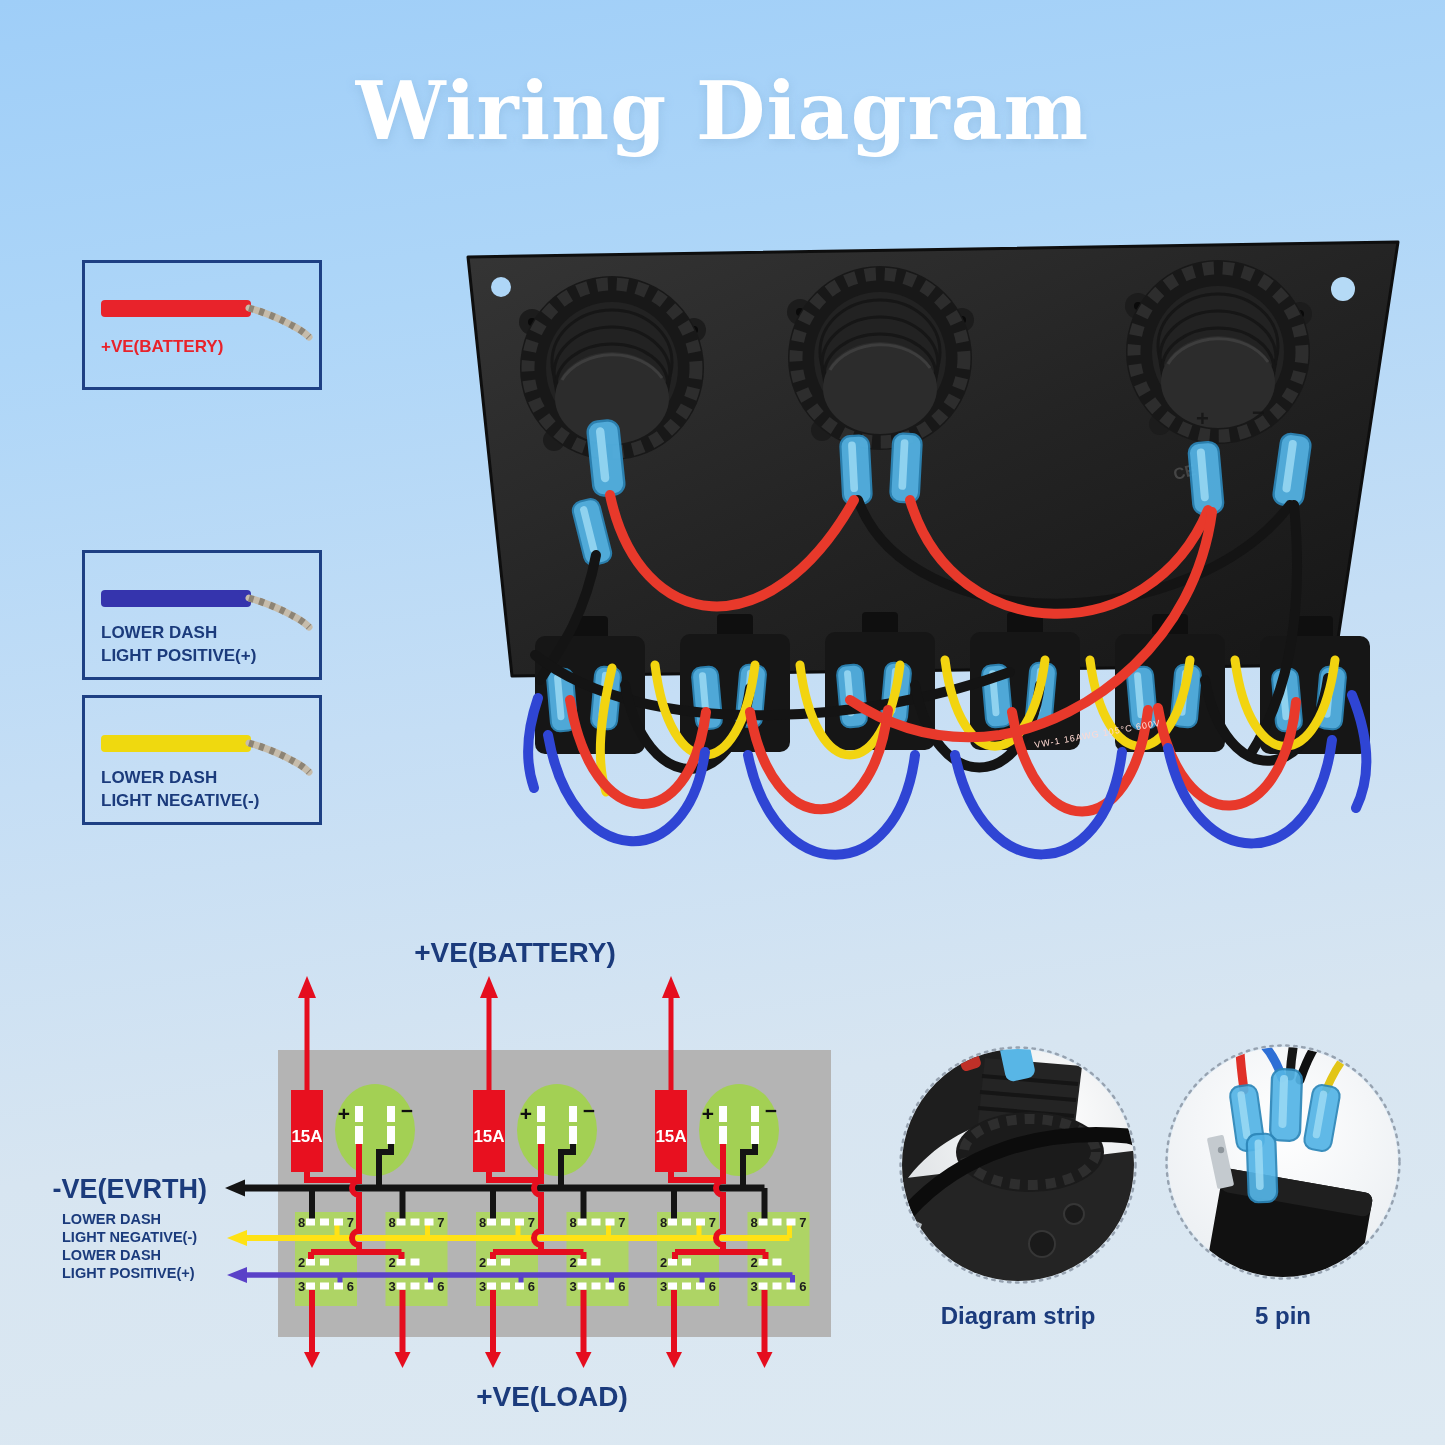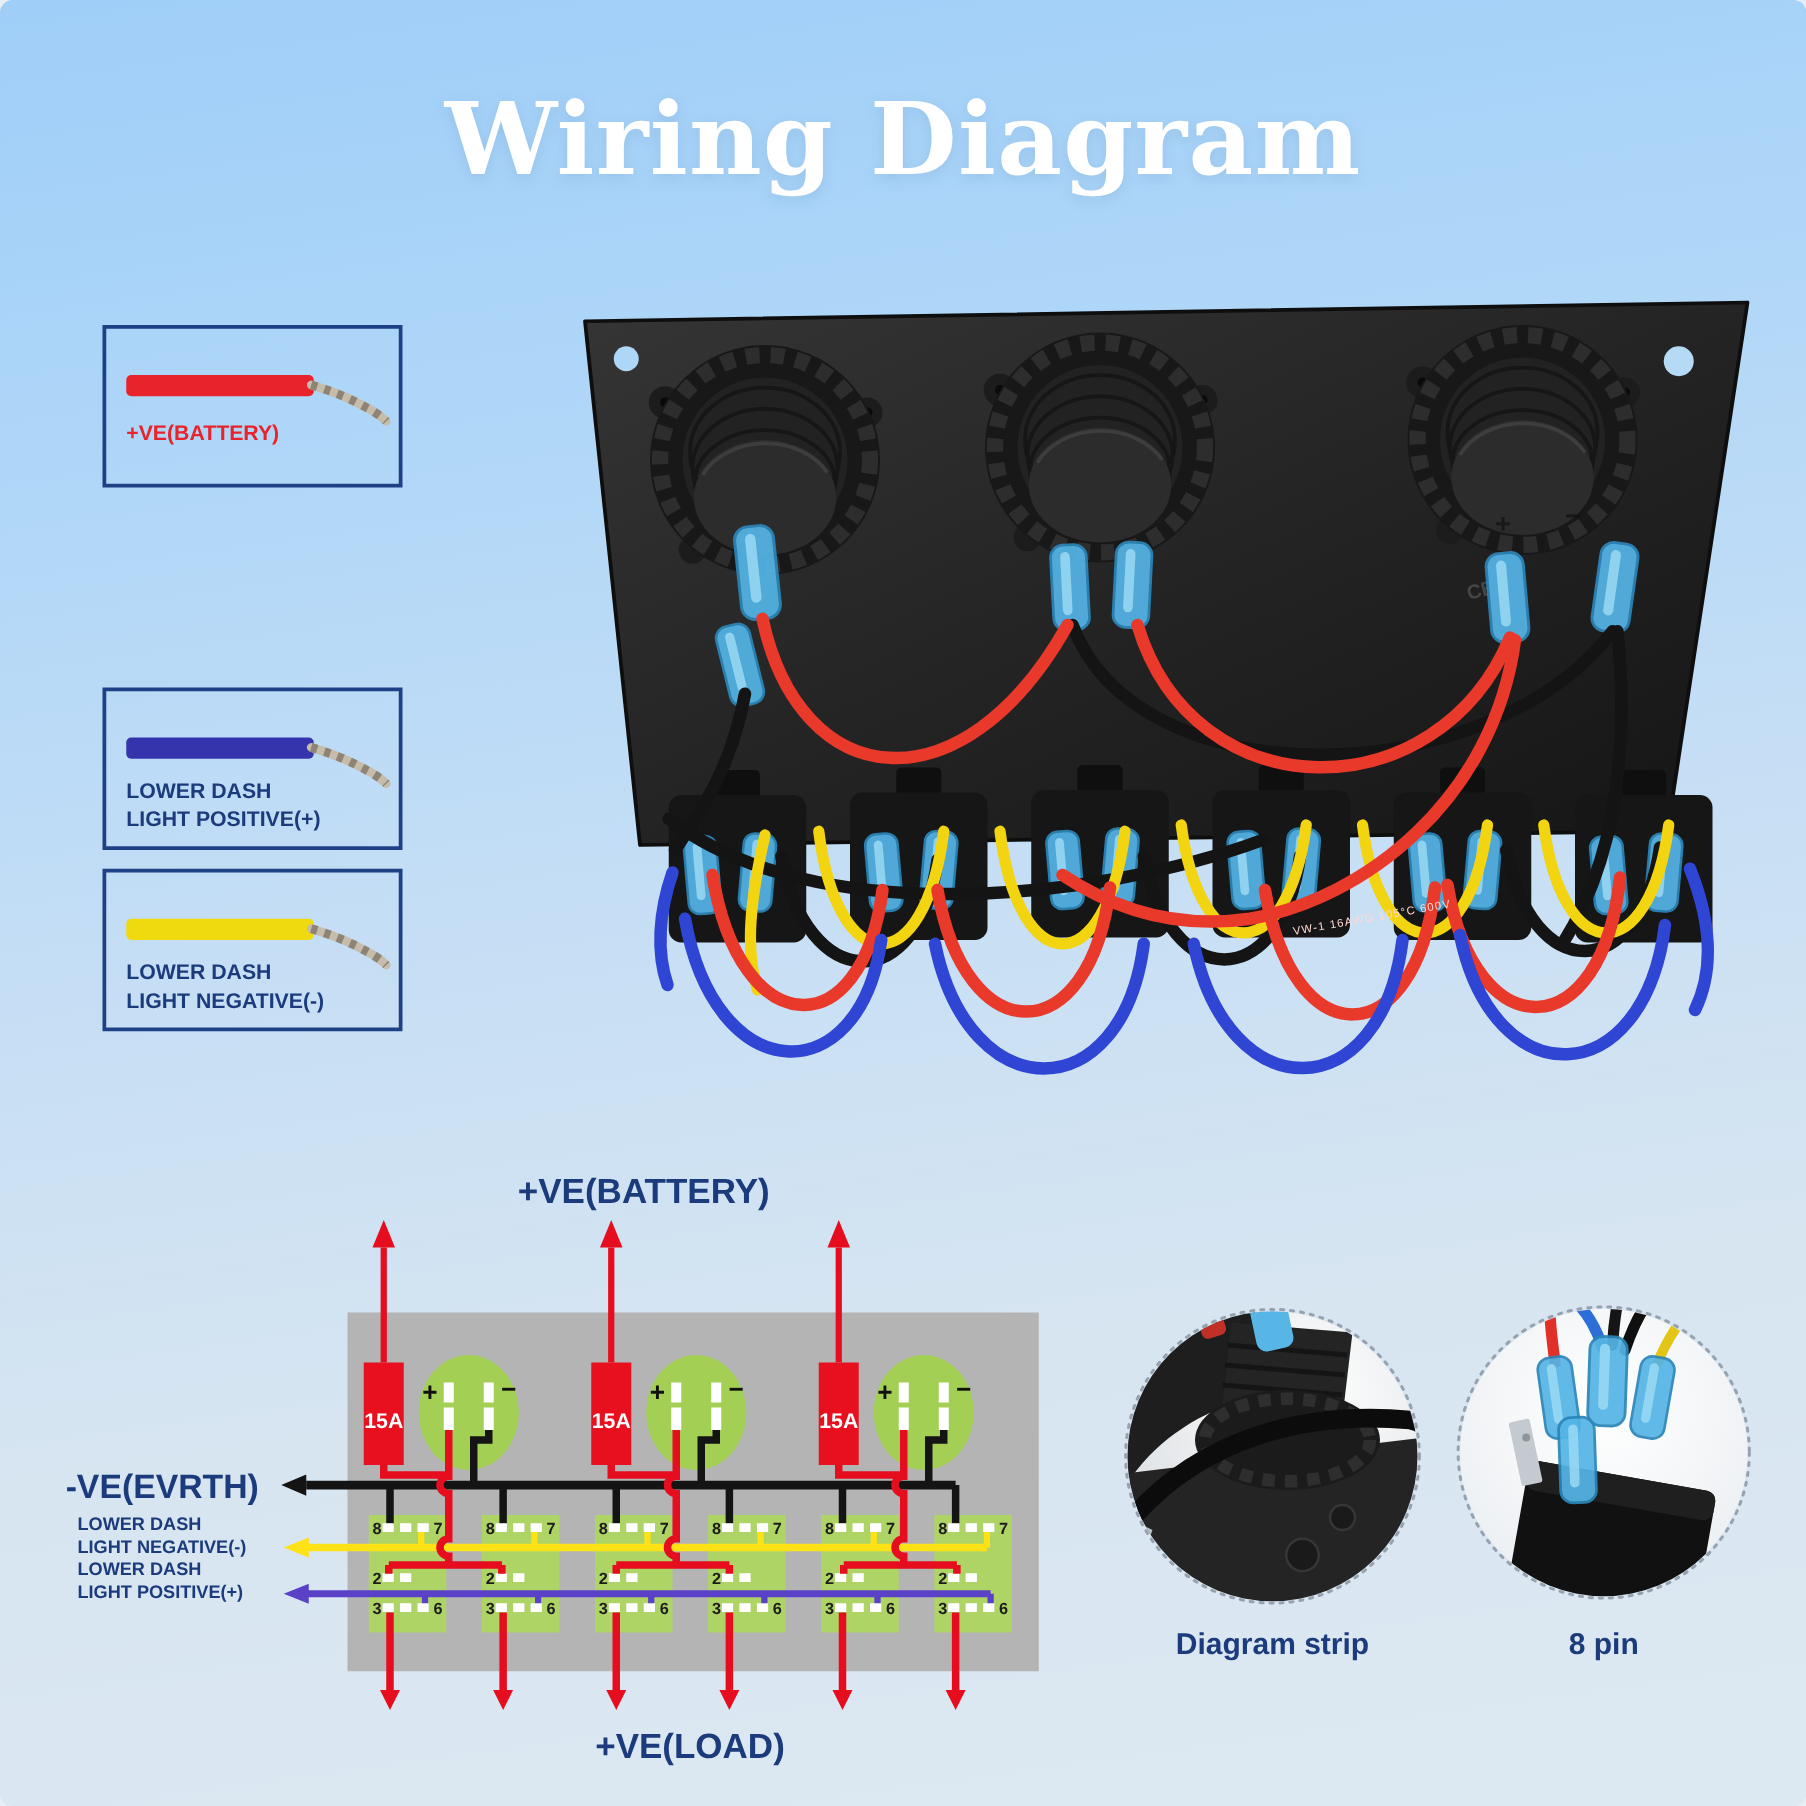--- a/index.html
+++ b/index.html
@@ -1,18 +1,18 @@
 <!DOCTYPE html>
 <html><head>
 <meta charset="utf-8">
 <style>
   html,body{margin:0;padding:0;background:#e8eef4;}
   #canvas{position:relative;width:1445px;height:1445px;overflow:hidden;
     background:linear-gradient(172deg,#9fcef8 0%,#aed6f8 22%,#c5def5 48%,#d7e5f1 72%,#dde9f2 100%);
-    font-family:"Liberation Sans",sans-serif;border-radius:10px;}
+    font-family:"Liberation Sans",sans-serif;}
   .title{position:absolute;left:0;right:0;top:64px;text-align:center;
     font-family:"DejaVu Serif",serif;font-weight:700;font-size:80px;color:#ffffff;
     letter-spacing:1px;text-shadow:0 3px 10px rgba(130,175,215,.45);}
   .legend-box{position:absolute;left:82px;width:240px;height:130px;
     border:3px solid #1e4084;box-sizing:border-box;}
   .legend-wire{position:absolute;left:0;top:0;}
   .legend-label{position:absolute;left:16px;font-weight:bold;font-size:17px;line-height:23px;}
   .one-line{top:72px;} .two-line{top:68px;}
   .c-red{color:#e8232b}.c-black{color:#141414}.c-navy{color:#1b3b7c}
   .inset-label{position:absolute;width:220px;text-align:center;font-weight:bold;
@@ -296,15 +296,15 @@
       <circle cx="1221" cy="1150" r="3.2" fill="#8e969c"></circle>
       <use href="#photo-term" transform="translate(1247,1118) rotate(-8) scale(1.05)"></use>
       <use href="#photo-term" transform="translate(1286,1105) rotate(2) scale(1.15)"></use>
       <use href="#photo-term" transform="translate(1322,1118) rotate(10) scale(1.05)"></use>
       <use href="#photo-term" transform="translate(1262,1168) rotate(-2) scale(1.1)"></use>
     </g>
     <circle cx="1283" cy="1162" r="116.5" fill="none" stroke="#96a2b0" stroke-width="2.4" stroke-dasharray="2.5 5.5" stroke-linecap="round"></circle>
   </svg>
 
   <div class="inset-label" style="left:908px;top:1302px">Diagram strip</div>
-  <div class="inset-label" style="left:1173px;top:1302px">8 pin</div>
+  <div class="inset-label" style="left:1173px;top:1302px">5 pin</div>
 
 </div>
 
 </body></html>

